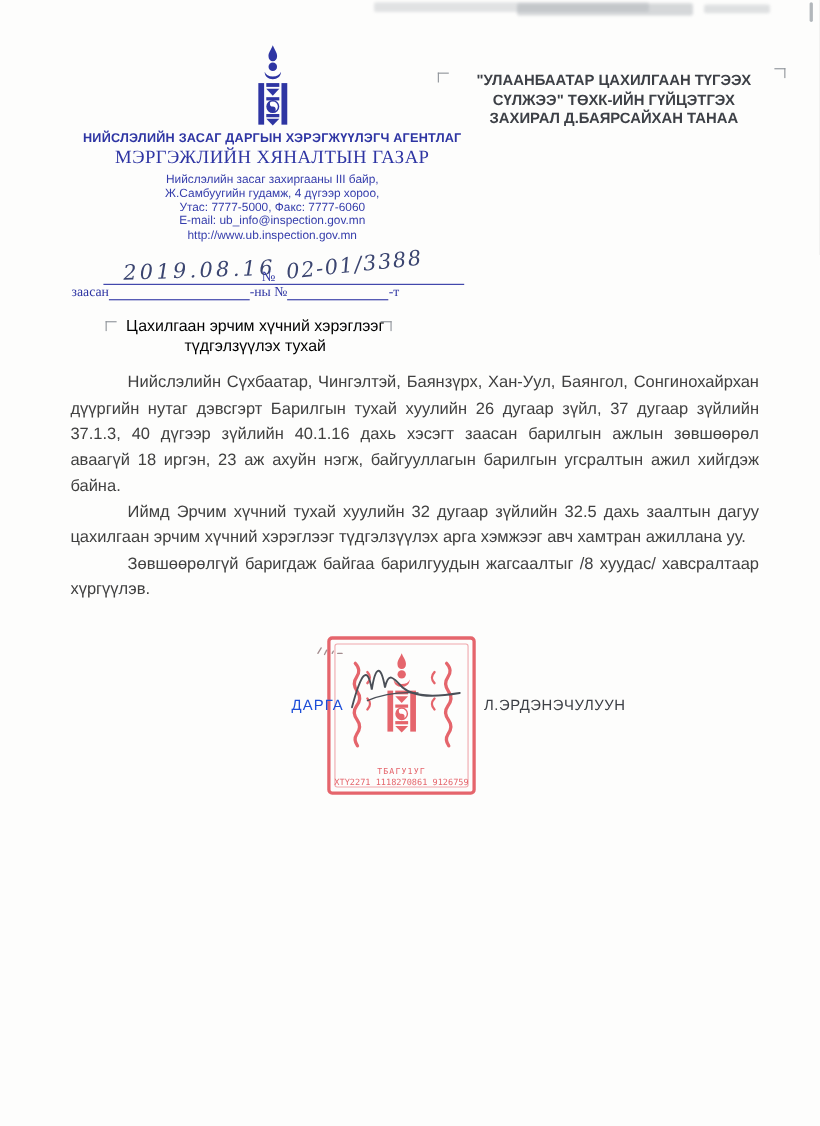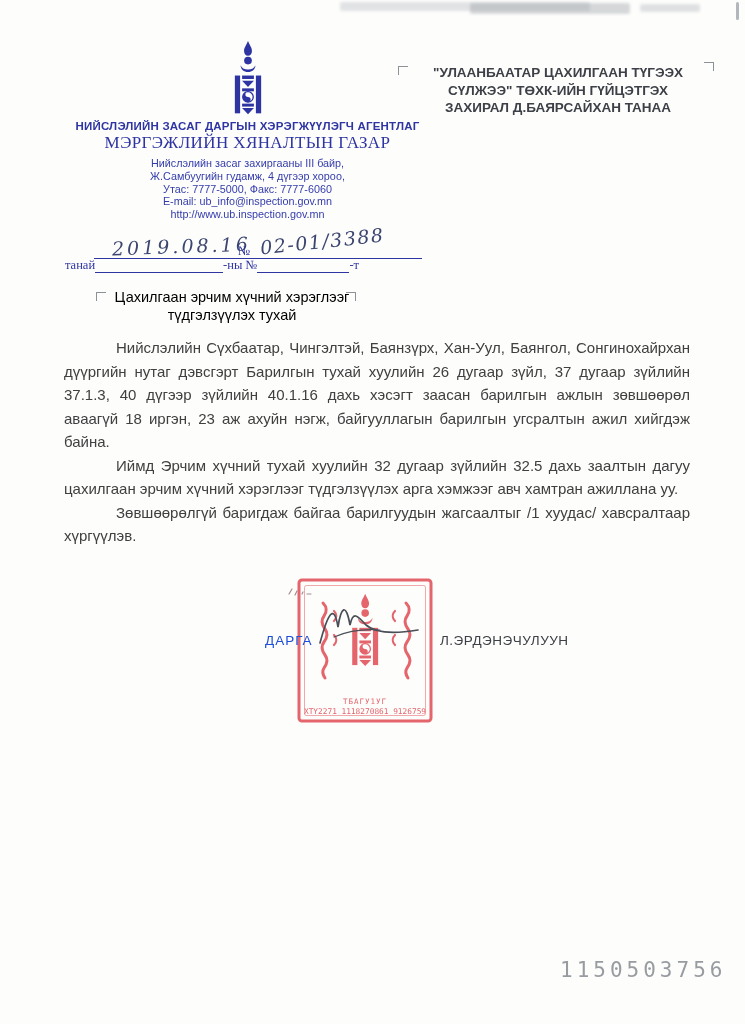--- a/index.html
+++ b/index.html
@@ -118,38 +118,38 @@
     <div>СҮЛЖЭЭ" ТӨХК-ИЙН ГҮЙЦЭТГЭХ</div>
     <div>ЗАХИРАЛ Д.БАЯРСАЙХАН ТАНАА</div>
   </div>
 
   <div class="date-underline"></div>
   <div class="hw hw-date">2019.08.16</div>
   <div class="no-label">№</div>
   <div class="hw hw-number">02-01/3388</div>
 
   <div class="reply-row">
-    <span>танай</span>
+    <span>заасан</span>
     <span class="blank b1"></span>
     <span>-ны №</span>
     <span class="blank b2"></span>
     <span>-т</span>
   </div>
 
   <span class="bracket tl br-sub-l"></span>
   <span class="bracket tr br-sub-r"></span>
   <div class="subject">
     <div>Цахилгаан эрчим хүчний хэрэглээг</div>
     <div>түдгэлзүүлэх тухай</div>
   </div>
 
   <div class="body-text">
     <p>Нийслэлийн Сүхбаатар, Чингэлтэй, Баянзүрх, Хан-Уул, Баянгол, Сонгинохайрхан дүүргийн нутаг дэвсгэрт Барилгын тухай хуулийн 26 дугаар зүйл, 37 дугаар зүйлийн 37.1.3, 40 дүгээр зүйлийн 40.1.16 дахь хэсэгт заасан барилгын ажлын зөвшөөрөл аваагүй 18 иргэн, 23 аж ахуйн нэгж, байгууллагын барилгын угсралтын ажил хийгдэж байна.</p>
     <p>Иймд  Эрчим хүчний тухай хуулийн 32 дугаар зүйлийн 32.5 дахь заалтын дагуу цахилгаан эрчим хүчний хэрэглээг түдгэлзүүлэх арга хэмжээг авч хамтран ажиллана уу.</p>
-    <p>Зөвшөөрөлгүй баригдаж байгаа барилгуудын жагсаалтыг /1 хуудас/ хавсралтаар хүргүүлэв.</p>
+    <p>Зөвшөөрөлгүй баригдаж байгаа барилгуудын жагсаалтыг /8 хуудас/ хавсралтаар хүргүүлэв.</p>
   </div>
 
   <svg class="stamp" width="138" height="147" viewBox="0 0 138 147">
     <rect x="3" y="3" width="132" height="141" rx="3" fill="none" stroke="currentColor" stroke-width="3"></rect>
     <rect x="8.5" y="8.5" width="121" height="130" rx="2" fill="none" stroke="currentColor" stroke-width="1" opacity=".55"></rect>
 
     <g stroke="currentColor" fill="none" stroke-width="3" stroke-linecap="round">
       <path d="M27 26 c4 4 4 9 1 13 c-3 4 -2 9 1 13 c3 4 2 9 -1 13 c-3 4 -2 9 1 13 c3 4 2 9 -1 13 c-2 3 -1 7 1 10"></path>
       <path d="M38 34 c3 3 3 7 0 10 m0 14 c3 3 3 7 0 10" stroke-width="2.2"></path>
     </g>
@@ -170,15 +170,14 @@
   </svg>
 
   <svg class="sig-squiggle" width="112" height="58" viewBox="0 0 112 58">
     <path d="M6 46 C14 16 20 6 24 30 C27 10 32 5 36 28 C39 14 43 18 52 28 C60 35 74 38 104 33" stroke="#4a4f57" stroke-width="1.7" fill="none" stroke-linecap="round"></path>
     <path d="M20 40 C34 34 52 32 66 33" stroke="#4a4f57" stroke-width="1.2" fill="none" stroke-linecap="round"></path>
   </svg>
 
   <div class="sig-title">ДАРГА</div>
   <div class="sig-name">Л.ЭРДЭНЭЧУЛУУН</div>
 
-  <div class="scan-number">1150503756</div>
 
 </div>
 
 </body></html>

